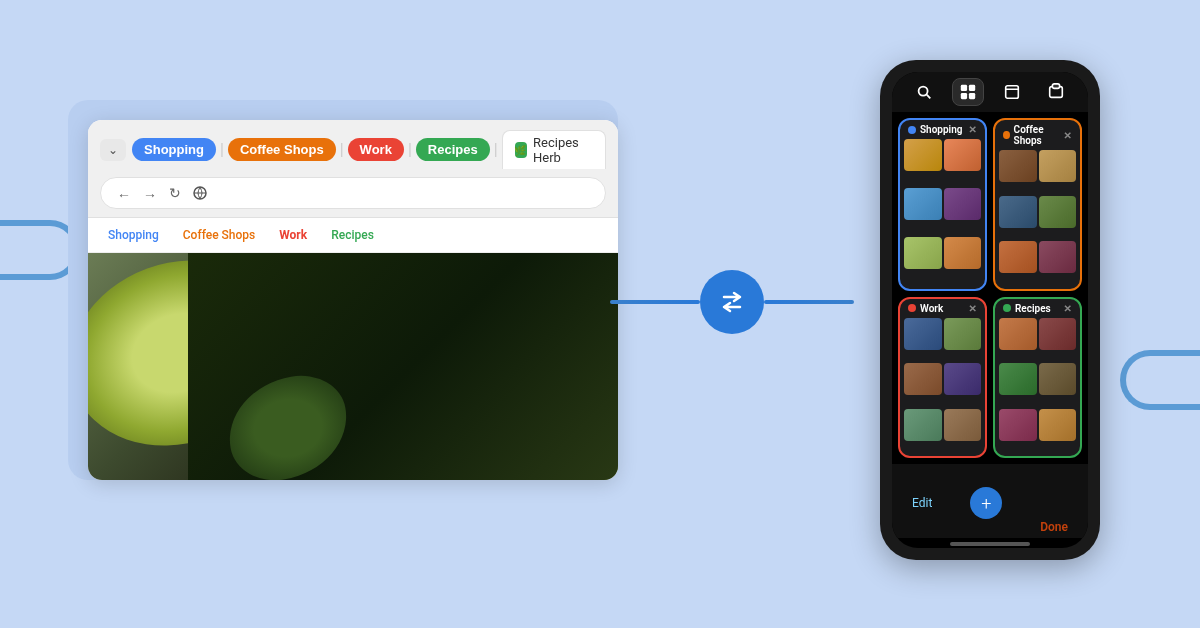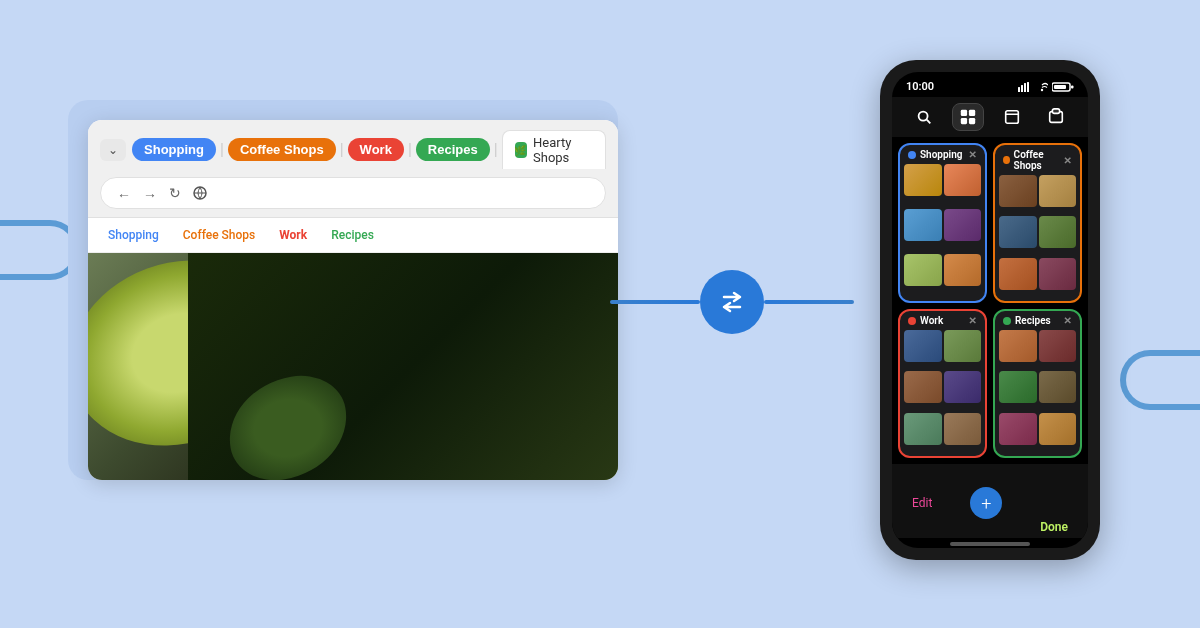--- a/index.html
+++ b/index.html
@@ -386,38 +386,38 @@
     .thumb-recipes-6 { background: linear-gradient(135deg, #c4904a, #a4702a); }
 
     .phone-bottom-bar {
       display: flex;
       justify-content: space-between;
       align-items: center;
       padding: 8px 20px 4px;
       background: #111;
     }
     .bottom-label {
-      color: #ec4899;
+      color: #7dd3fc;
       font-size: 12px;
     }
     .bottom-plus {
       width: 32px;
       height: 32px;
       background: #2979d8;
       border-radius: 50%;
       display: flex;
       align-items: center;
       justify-content: center;
       color: white;
       font-size: 18px;
       font-weight: 300;
       cursor: pointer;
     }
     .bottom-label-done {
-      color: #bef264;
+      color: #c2410c;
       font-size: 12px;
       font-weight: 600;
       margin-top: 48px;
     }
     .home-indicator {
       height: 4px;
       background: #555;
       border-radius: 2px;
       width: 80px;
       margin: 4px auto 2px;
@@ -450,21 +450,21 @@
         <button class="tab-pill shopping">Shopping</button>
         <span class="tab-separator">|</span>
         <button class="tab-pill coffee">Coffee Shops</button>
         <span class="tab-separator">|</span>
         <button class="tab-pill work">Work</button>
         <span class="tab-separator">|</span>
         <button class="tab-pill recipes">Recipes</button>
         <span class="tab-separator">|</span>
         <div class="tab-active">
           <div class="tab-active-icon">🌿</div>
-          <span>Hearty Shops</span>
+          <span>Recipes Herb</span>
         </div>
       </div>
 
       <div class="address-bar">
         <button class="nav-btn">←</button>
         <button class="nav-btn">→</button>
         <button class="nav-btn">↻</button>
         <div class="site-icon">
           <svg width="14" height="14" viewBox="0 0 14 14" fill="none">
             <circle cx="7" cy="7" r="6" stroke="#555" stroke-width="1.5"></circle>
@@ -507,41 +507,20 @@
     </svg>
   </div>
 
   <div style="width:90px;height:4px;background:linear-gradient(to right,#2979d8,#3a80cc);border-radius:2px;"></div>
 </div>
 
 <div class="phone-container">
   <div class="phone-shell">
     <div class="phone-screen">
 
-      <div class="phone-status-bar">
-        <span>10:00</span>
-        <div class="status-icons">
-          <svg width="14" height="10" viewBox="0 0 14 10" fill="white">
-            <rect x="0" y="5" width="2" height="5" rx="0.5"></rect>
-            <rect x="3" y="3" width="2" height="7" rx="0.5"></rect>
-            <rect x="6" y="1" width="2" height="9" rx="0.5"></rect>
-            <rect x="9" y="0" width="2" height="10" rx="0.5"></rect>
-          </svg>
-          <svg width="12" height="10" viewBox="0 0 12 10" fill="white">
-            <path d="M6 3 Q9 0 12 3" stroke="white" stroke-width="1.2" fill="none"></path>
-            <path d="M6 5.5 Q8.5 3.5 11 5.5" stroke="white" stroke-width="1.2" fill="none"></path>
-            <circle cx="6" cy="8" r="1.2"></circle>
-          </svg>
-          <svg width="22" height="10" viewBox="0 0 22 10" fill="none">
-            <rect x="0" y="1" width="18" height="8" rx="2" stroke="white" stroke-width="1.5" fill="none"></rect>
-            <rect x="2" y="3" width="12" height="4" rx="1" fill="white"></rect>
-            <rect x="19" y="3.5" width="2.5" height="3" rx="1" fill="white"></rect>
-          </svg>
-        </div>
-      </div>
 
       <div class="phone-toolbar">
         <div class="phone-toolbar-btn">
           <svg viewBox="0 0 20 20" fill="none" stroke="white" stroke-width="2">
             <circle cx="9" cy="9" r="5"></circle>
             <line x1="13" y1="13" x2="17" y2="17"></line>
           </svg>
         </div>
         <div class="phone-toolbar-btn active">
           <svg viewBox="0 0 20 20" fill="white">

